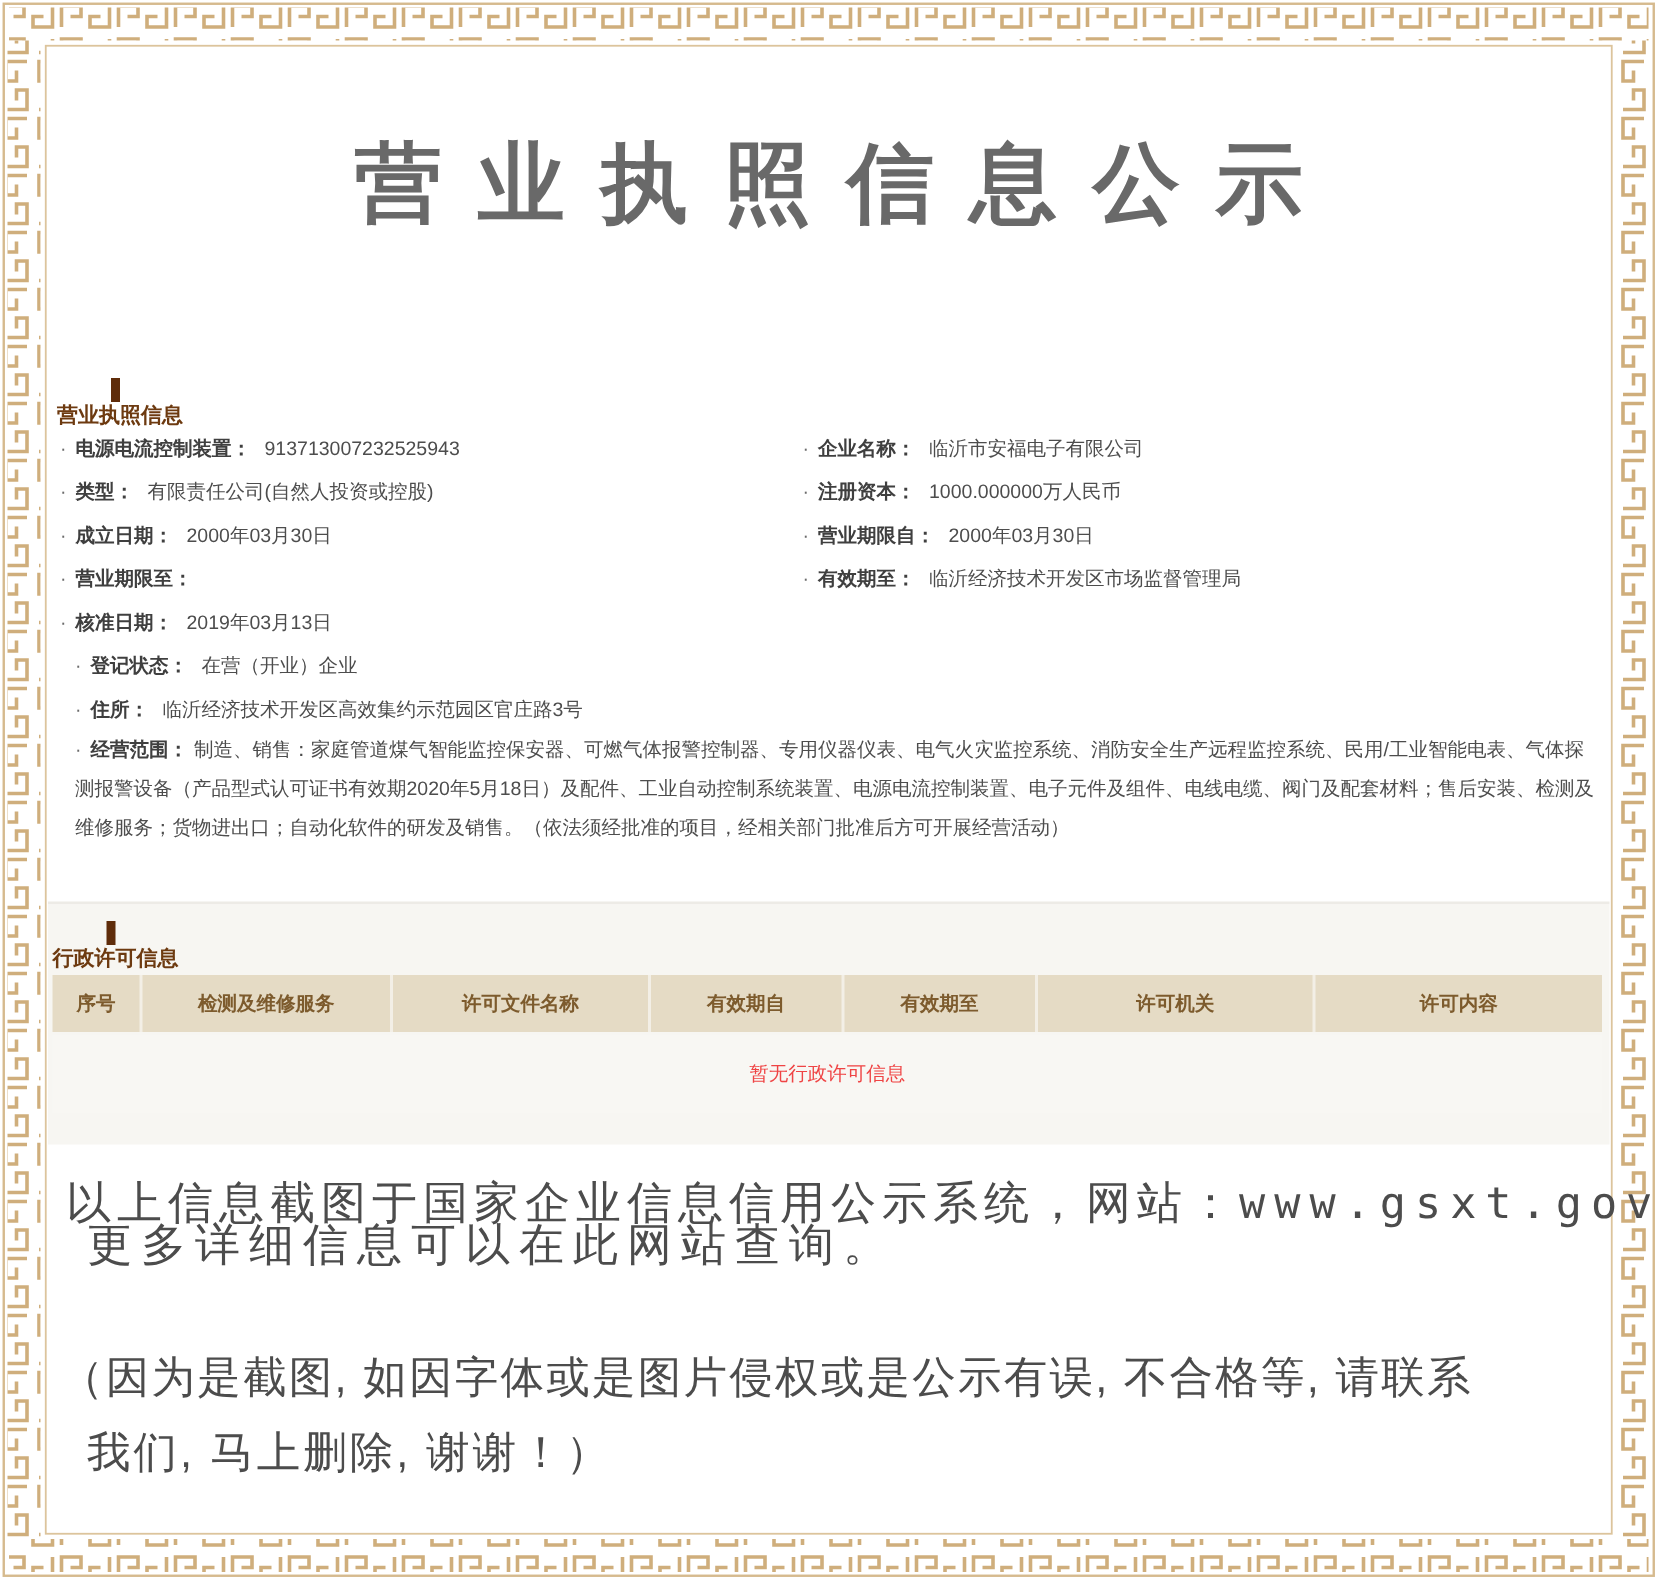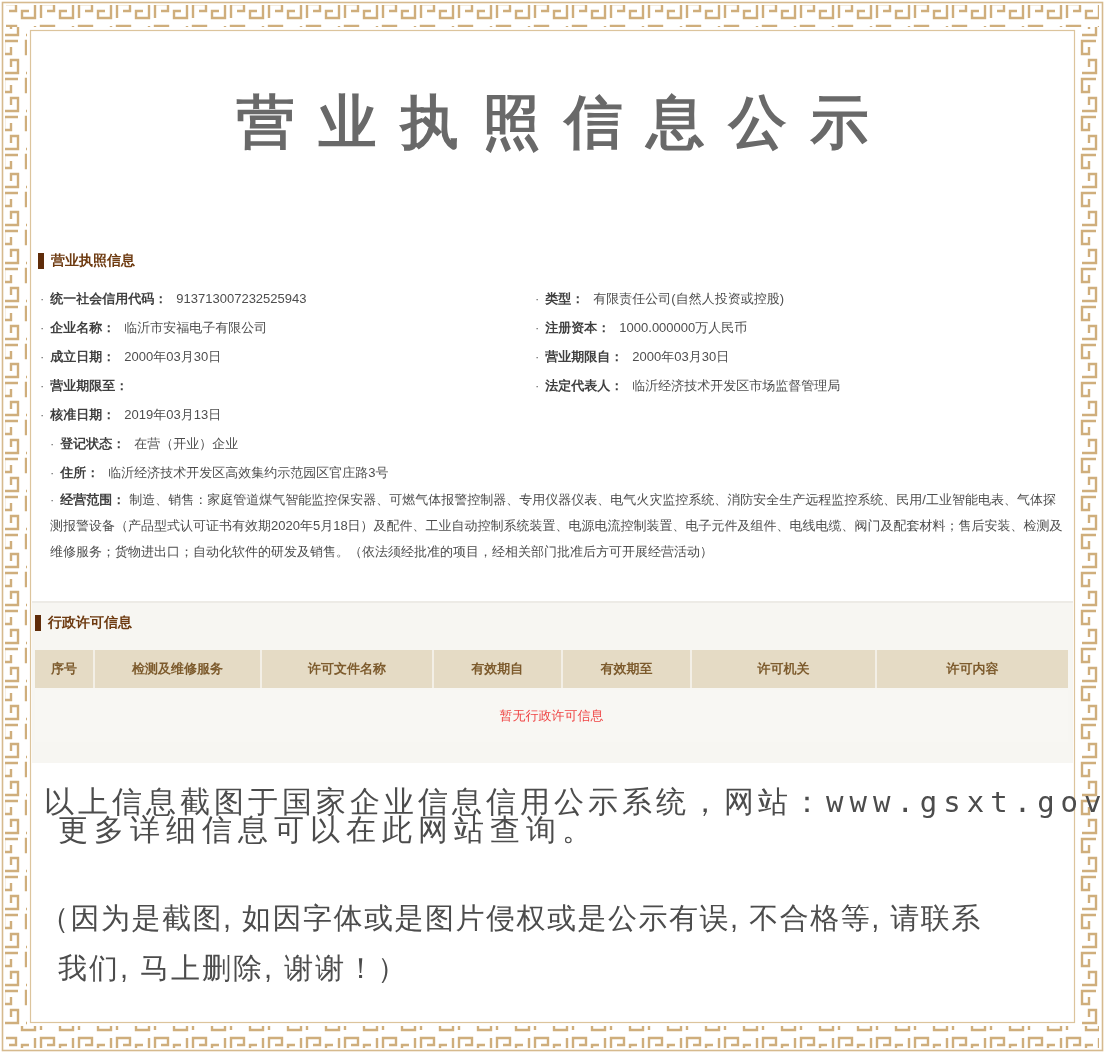--- a/index.html
+++ b/index.html
@@ -7,21 +7,21 @@
   .page { position:relative; width:1105px; height:1037px; background:#fff; }
 
   
   .frame-svg { position:absolute; inset:0; z-index:1; pointer-events:none; }
 
   .content { position:absolute; inset:0; z-index:2; }
 
   .page-title { position:absolute; top:84px; left:0; width:100%; text-align:center;
     font-size:58px; font-weight:bold; color:#696969; letter-spacing:24px; text-indent:24px; }
 
-  .section-head { position:absolute; font-size:14px; font-weight:bold; color:#6d3a10; display:flex; align-items:center; }
+  .section-head { position:absolute; font-size:14px; font-weight:bold; color:#6d3a10; display:flex; align-items:center;flex-direction:column; }
   .section-head .bar { display:inline-block; width:6px; height:16px; background:#5f2c0a; margin-right:7px; }
 
   .fields { position:absolute; left:40px; right:38px; top:284px;
     display:grid; grid-template-columns:495px 1fr; font-size:13px; }
   .field { height:29px; line-height:29px; white-space:nowrap; overflow:visible; }
   .field.full { grid-column:1 / span 2;margin-left:10px; }
   .field.multi { height:auto; line-height:26px; white-space:normal; }
   .field .lbl { font-weight:bold; color:#3f3f3f; }
   .field .lbl::before { content:"·"; font-weight:normal; color:#6b6b6b; margin-right:6px; }
   .field .val { color:#4d4d4d; margin-left:9px; }
@@ -78,42 +78,42 @@
 
     <div class="page-title">营业执照信息公示</div>
 
     <div class="section-head" style="left:38px; top:252px;">
       <span class="bar"></span>
       <span>营业执照信息</span>
     </div>
 
     <div class="fields">
       <div class="field">
-        <span class="lbl">统一社会信用代码：</span><span class="val">913713007232525943</span>
+        <span class="lbl">电源电流控制装置：</span><span class="val">913713007232525943</span>
+      </div>
+      <div class="field">
+        <span class="lbl">企业名称：</span><span class="val">临沂市安福电子有限公司</span>
       </div>
       <div class="field">
         <span class="lbl">类型：</span><span class="val">有限责任公司(自然人投资或控股)</span>
-      </div>
-      <div class="field">
-        <span class="lbl">企业名称：</span><span class="val">临沂市安福电子有限公司</span>
       </div>
       <div class="field">
         <span class="lbl">注册资本：</span><span class="val">1000.000000万人民币</span>
       </div>
       <div class="field">
         <span class="lbl">成立日期：</span><span class="val">2000年03月30日</span>
       </div>
       <div class="field">
         <span class="lbl">营业期限自：</span><span class="val">2000年03月30日</span>
       </div>
       <div class="field">
         <span class="lbl">营业期限至：</span><span class="val"></span>
       </div>
       <div class="field">
-        <span class="lbl">法定代表人：</span><span class="val">临沂经济技术开发区市场监督管理局</span>
+        <span class="lbl">有效期至：</span><span class="val">临沂经济技术开发区市场监督管理局</span>
       </div>
       <div class="field">
         <span class="lbl">核准日期：</span><span class="val">2019年03月13日</span>
       </div>
       <div class="field full">
         <span class="lbl">登记状态：</span><span class="val">在营（开业）企业</span>
       </div>
       <div class="field full">
         <span class="lbl">住所：</span><span class="val">临沂经济技术开发区高效集约示范园区官庄路3号</span>
       </div>

